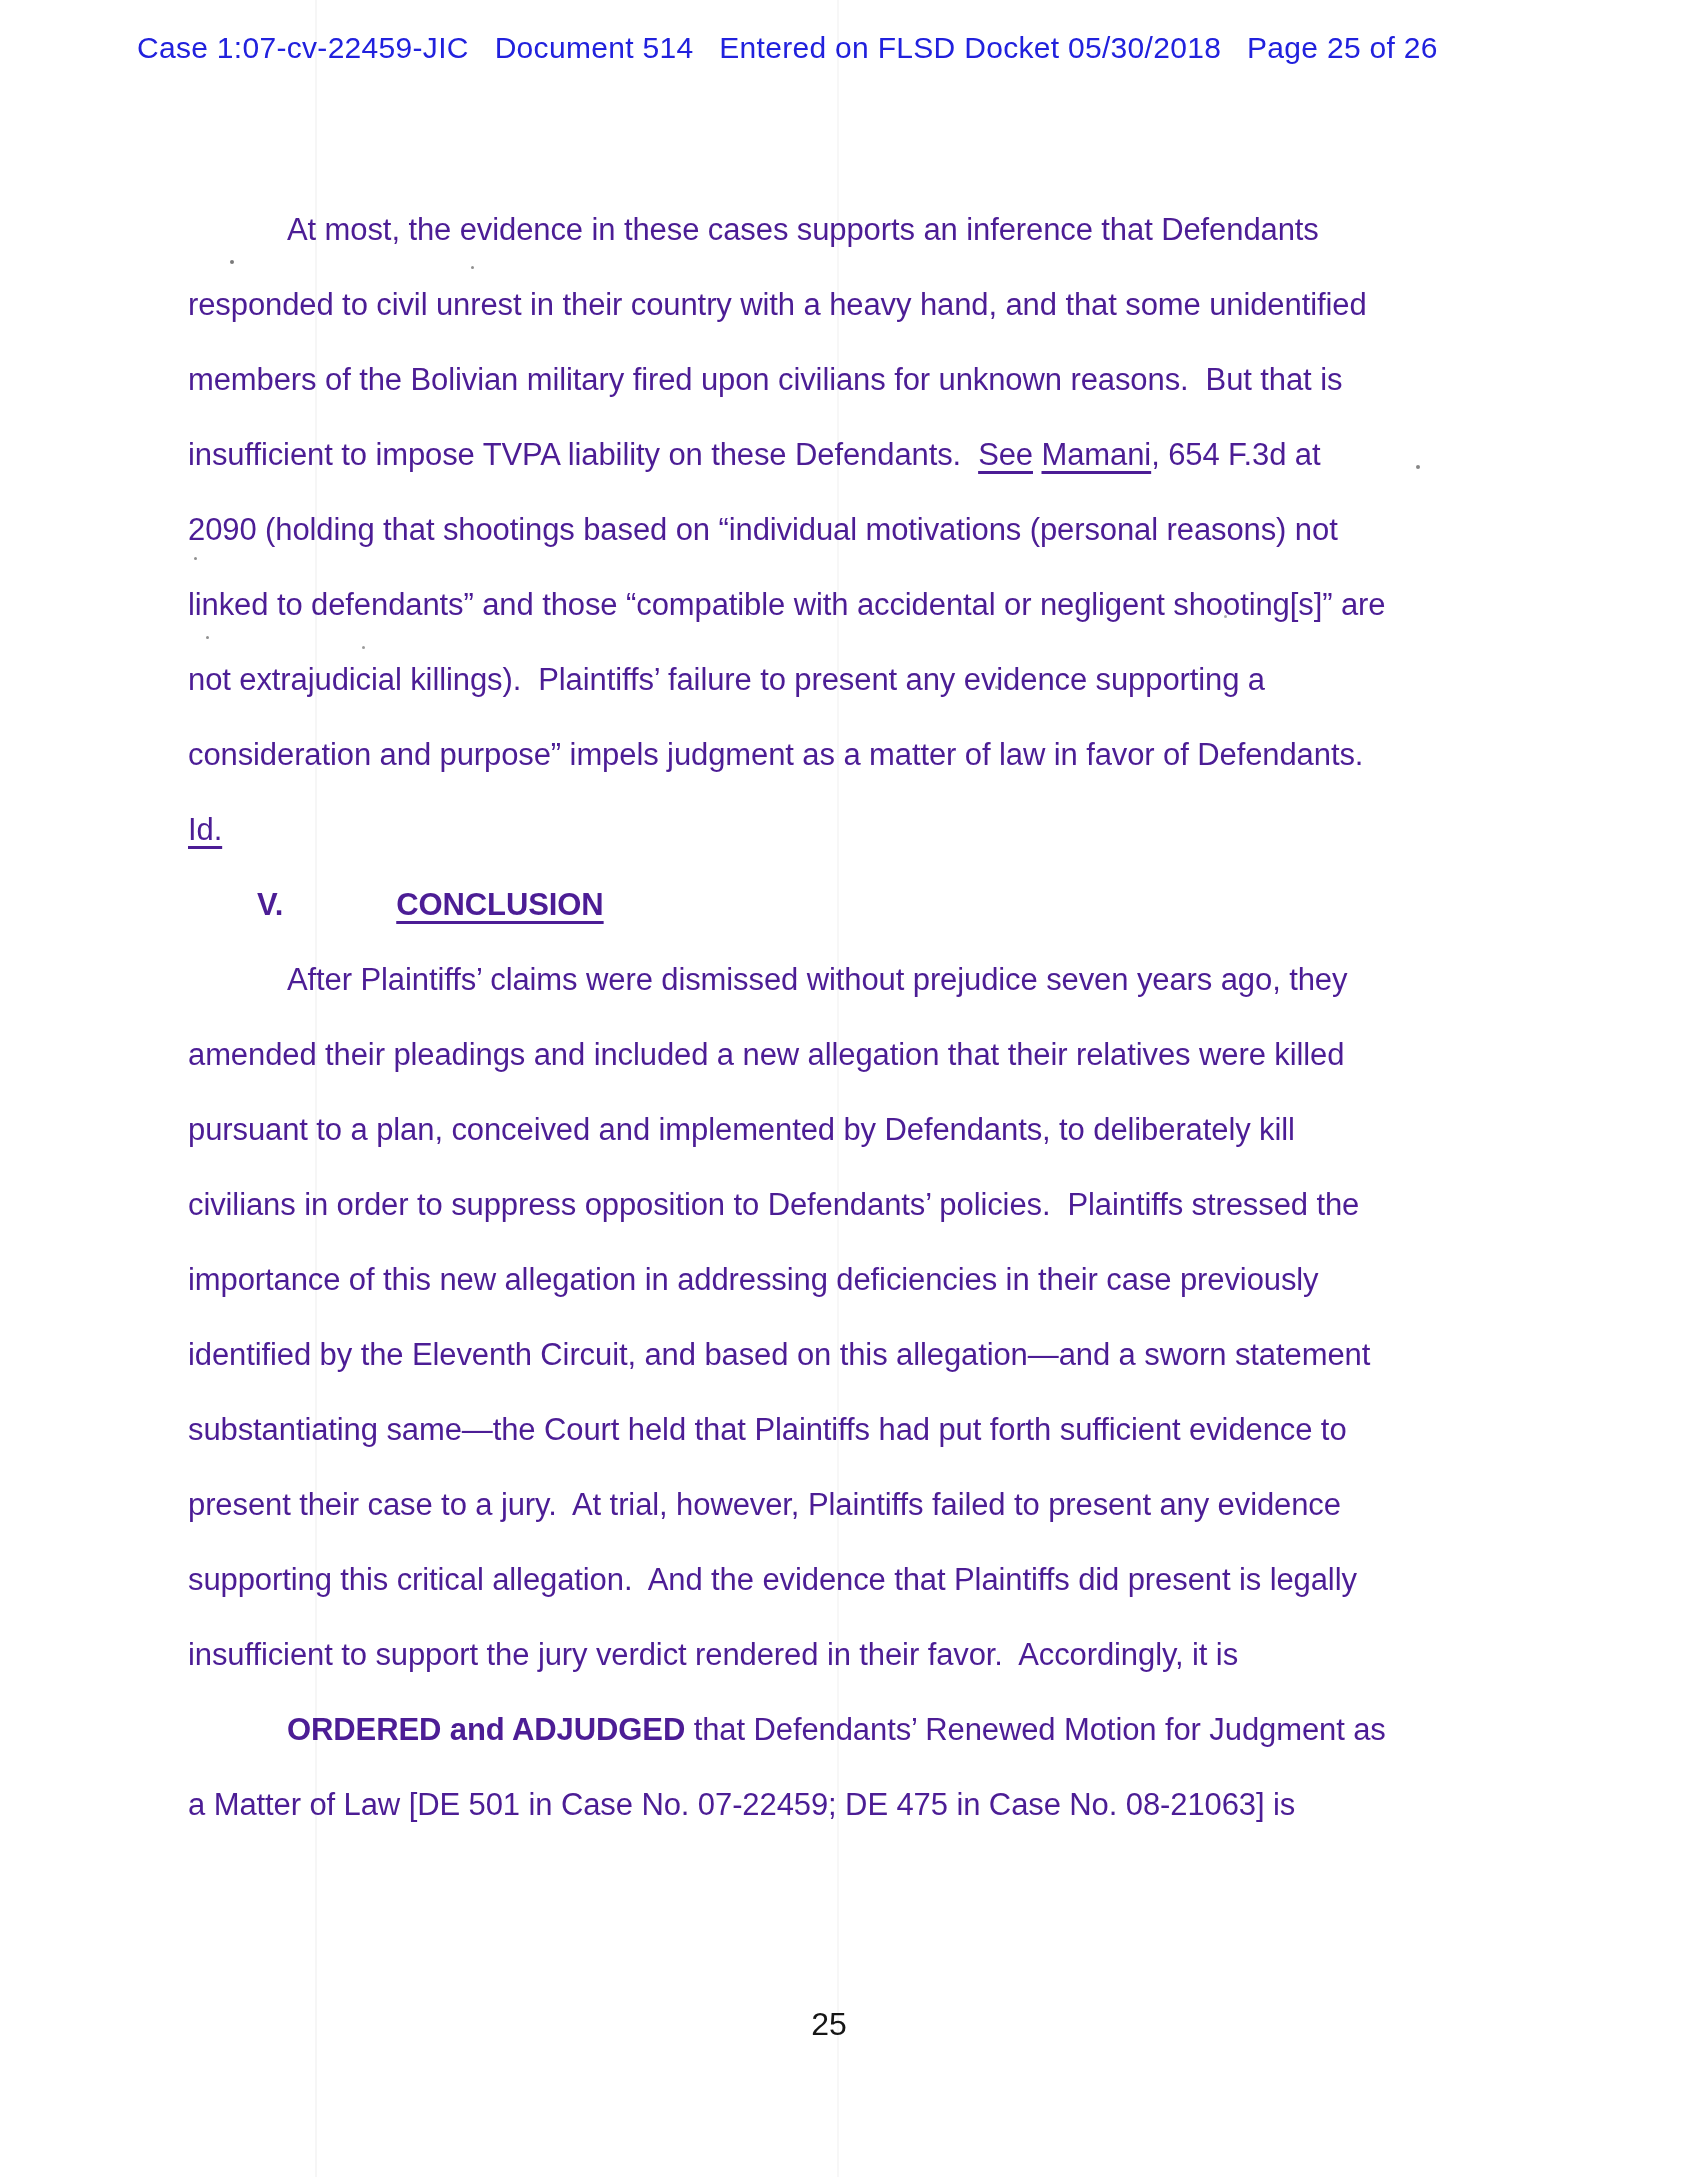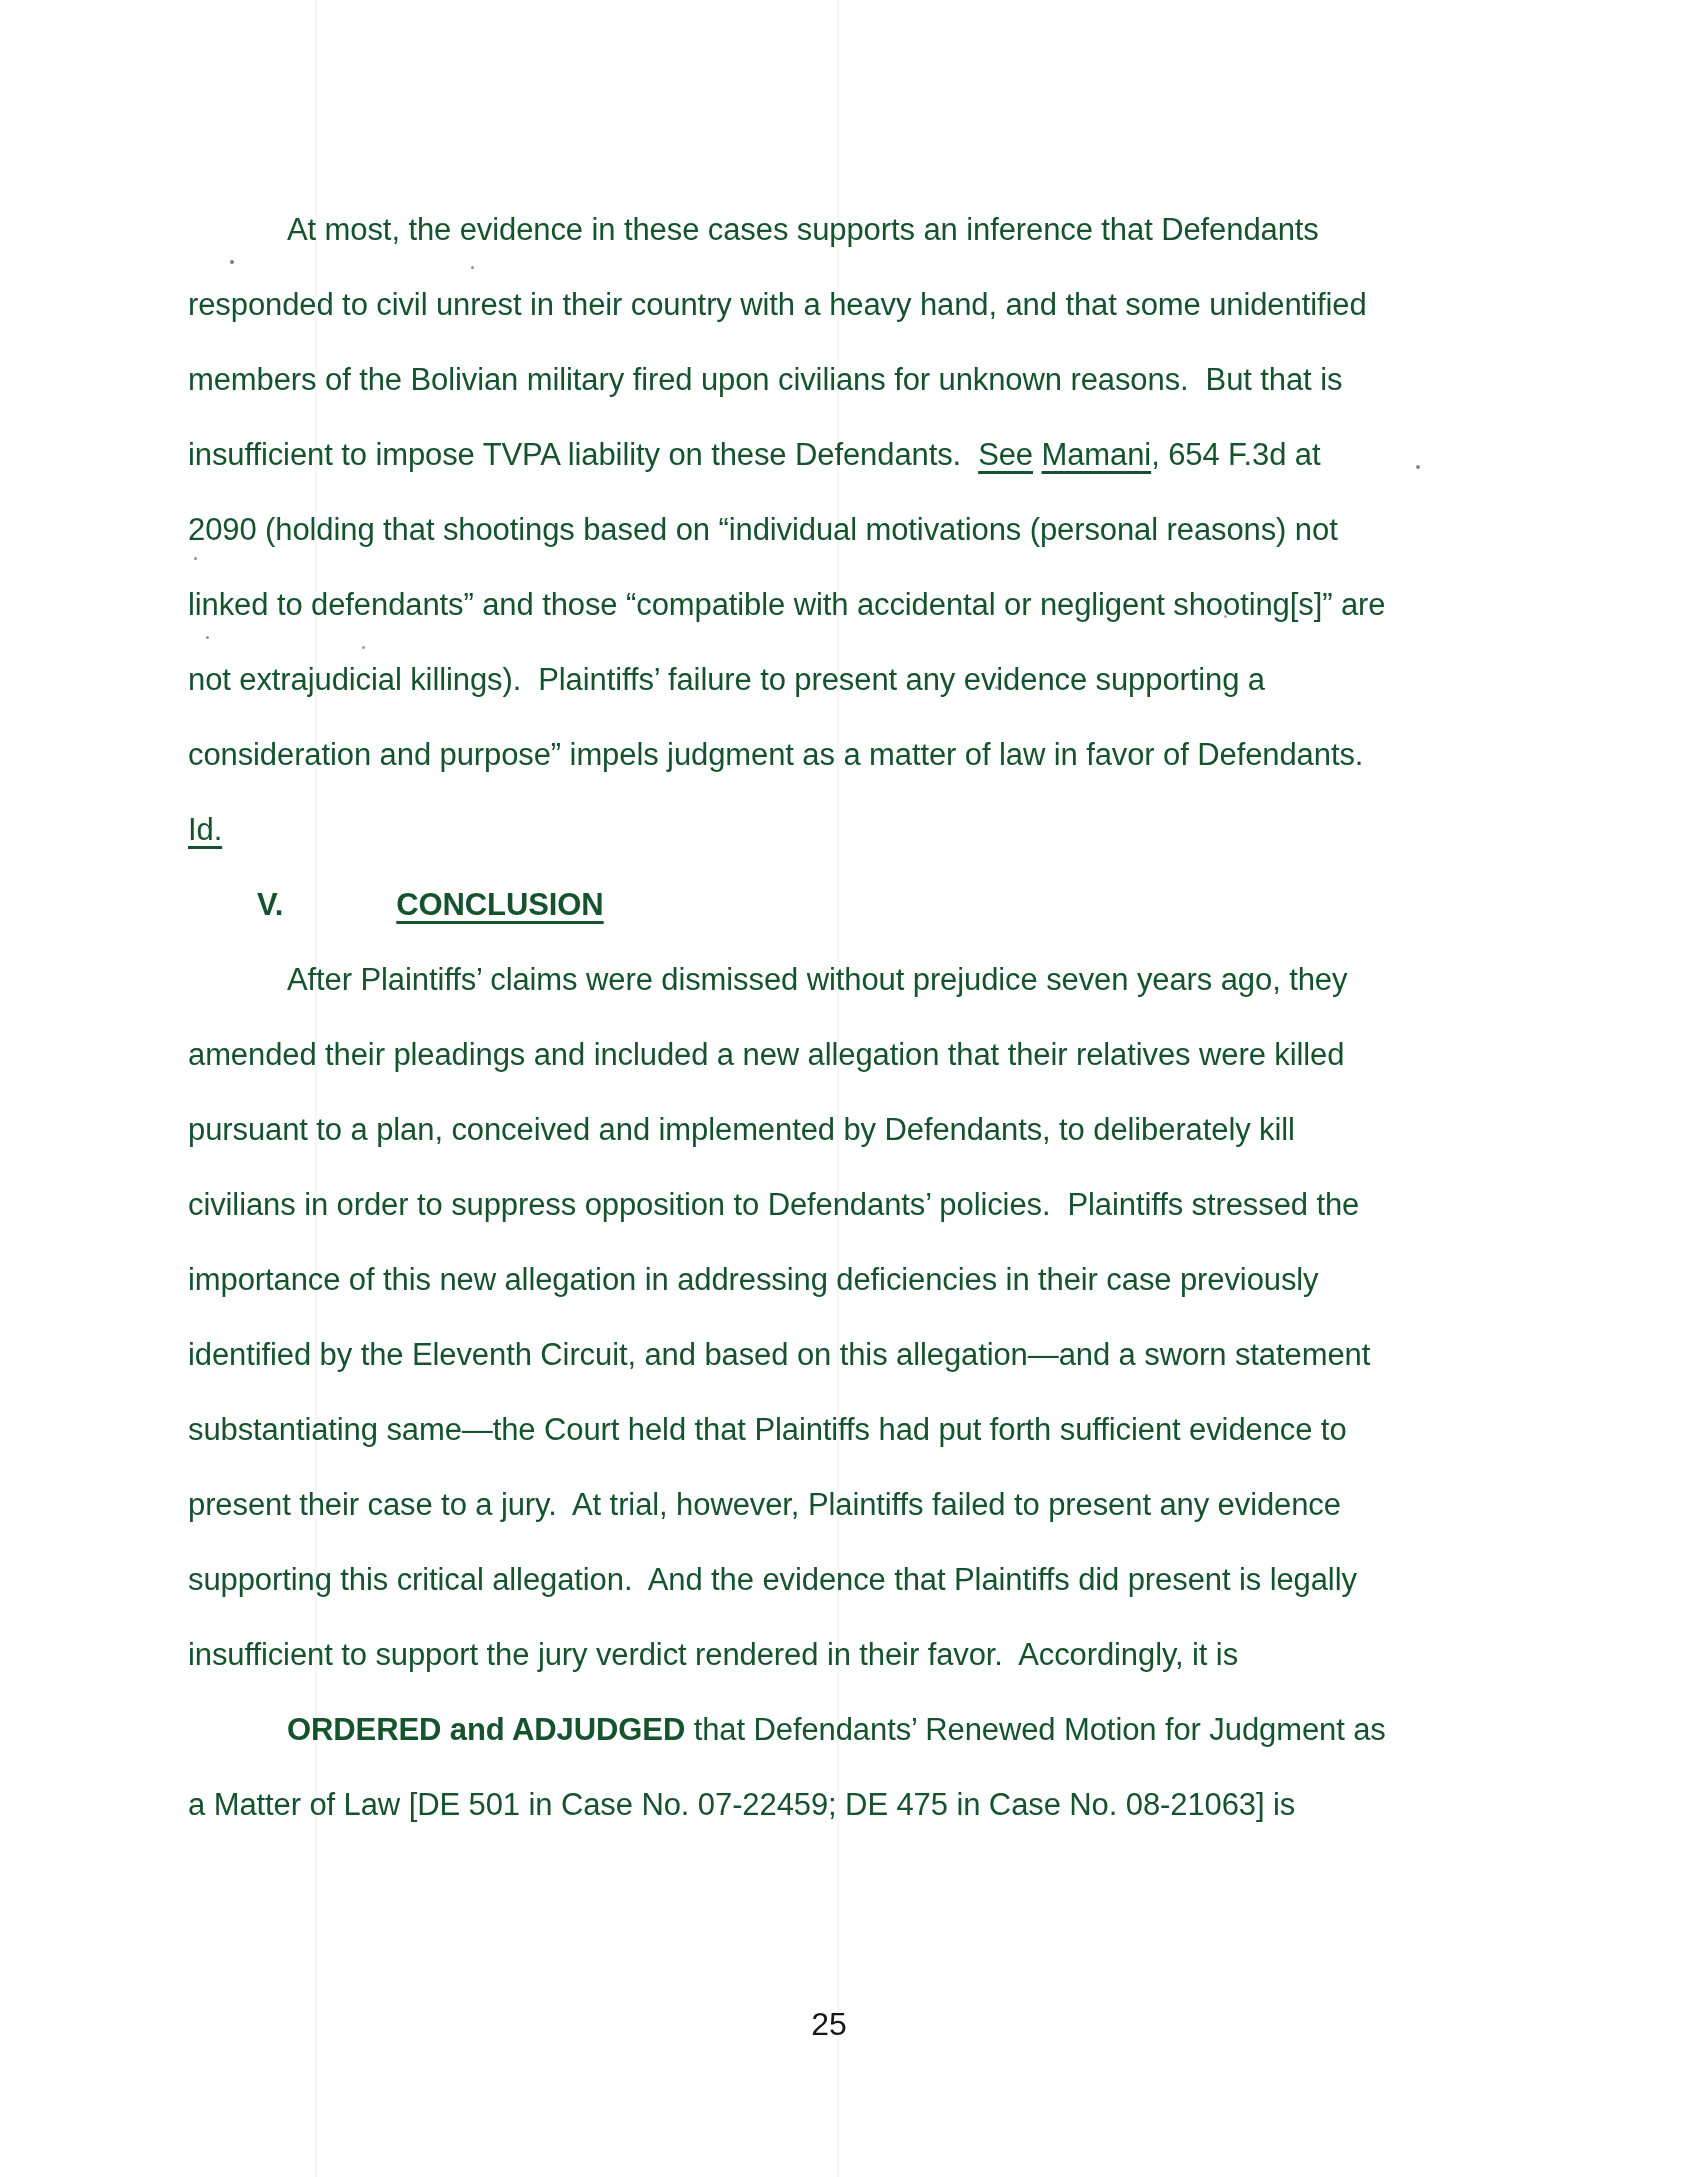--- a/index.html
+++ b/index.html
@@ -32,21 +32,21 @@
     left: 188px;
     top: 192px;
     width: 1287px;
   }
   .line {
     height: 75px;
     line-height: 75px;
     font-size: 31px;
     letter-spacing: -0.1px;
     white-space: pre;
-    color: #14532d;
+    color: #4c1d95;
   }
   .line.indent { text-indent: 99px; }
   .line.heading { padding-left: 69px; }
   .seg.b { font-weight: bold; }
   .seg.u {
     text-decoration: underline;
     text-decoration-thickness: 3px;
     text-underline-offset: 6px;
   }
   .seg.gap { margin-left: 113px; }
@@ -73,20 +73,21 @@
     top: 0;
     height: 2177px;
     background: rgba(0,0,0,0.035);
   }
 </style>
 </head>
 <body>
 
 <div id="page">
 
+  <div class="docket-header" style="color: rgb(33, 33, 221);">Case 1:07-cv-22459-JIC   Document 514   Entered on FLSD Docket 05/30/2018   Page 25 of 26</div>
 
   <div class="doc" id="doc-body">
       <div class="line indent"><span class="seg">At most, the evidence in these cases supports an inference that Defendants</span></div>
       <div class="line"><span class="seg">responded to civil unrest in their country with a heavy hand, and that some unidentified</span></div>
       <div class="line"><span class="seg">members of the Bolivian military fired upon civilians for unknown reasons.  But that is</span></div>
       <div class="line"><span class="seg">insufficient to impose TVPA liability on these Defendants.  </span><span class="seg u">See</span><span class="seg"> </span><span class="seg u">Mamani</span><span class="seg">, 654 F.3d at</span></div>
       <div class="line"><span class="seg">2090 (holding that shootings based on “individual motivations (personal reasons) not</span></div>
       <div class="line"><span class="seg">linked to defendants” and those “compatible with accidental or negligent shooting[s]” are</span></div>
       <div class="line"><span class="seg">not extrajudicial killings).  Plaintiffs’ failure to present any evidence supporting a</span></div>
       <div class="line"><span class="seg">consideration and purpose” impels judgment as a matter of law in favor of Defendants.</span></div>

